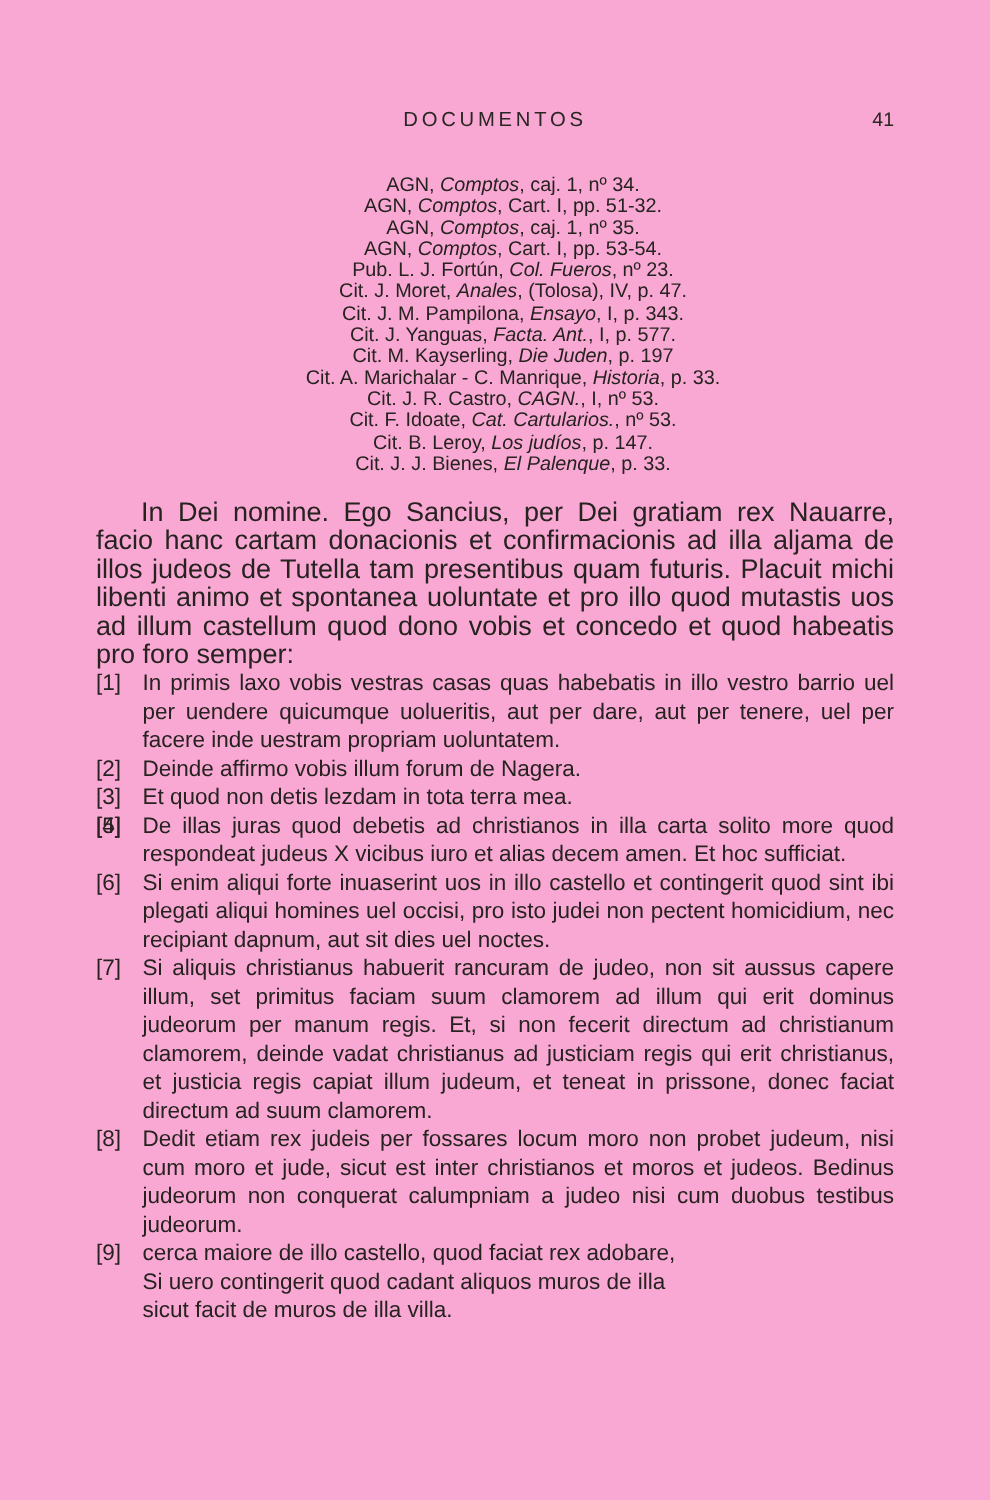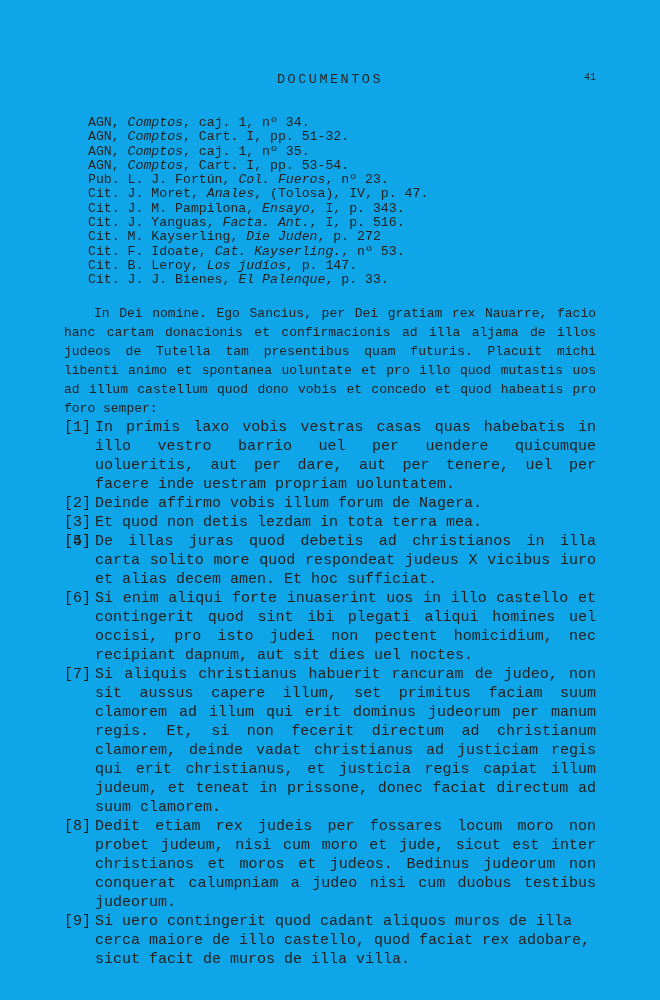--- a/index.html
+++ b/index.html
@@ -6,60 +6,61 @@
       margin: 0;
       padding: 0;
       background: #ffffff;
     }
     .page {
       position: relative;
       box-sizing: border-box;
       width: 660px;
       height: 1000px;
       padding: 72px 64px 0 64px;
-      background: #0ea5e9;
+      background: #f9a8d4;
       color: #26221f;
-      font-family: Liberation Mono, monospace;
+      font-family: Liberation Sans, sans-serif;
       overflow: hidden;
     }
     .header {
       position: relative;
       height: 16px;
       margin-bottom: 28px;
     }
     .running-title {
       position: absolute;
       left: 0;
       right: 0;
       text-align: center;
       font-size: 13.5px;
       letter-spacing: 2.5px;
       color: #2a2622;
     }
     .page-number {
       position: absolute;
       right: 0;
       top: 0;
-      font-size: 10px;
+      font-size: 13px;
       color: #2a2622;
     }
     .citations {
       margin-left: 24px;
       font-size: 13.2px;
       line-height: 14.3px;
     }
     .cite-line {
       white-space: nowrap;
+      text-align: center;
     }
     .it {
       font-style: italic;
     }
     .para {
       margin: 0;
-      font-size: 13px;
+      font-size: 18px;
       line-height: 19px;
       text-align: justify;
     }
     .opening {
       margin-top: 16px;
       text-indent: 30px;
     }
     .closing {
       text-indent: 30px;
     }
@@ -90,35 +91,37 @@
   </div>
 
   <div class="citations">
       <div class="cite-line"><span>AGN, </span><span class="it">Comptos</span><span>, caj. 1, nº 34.</span></div>
       <div class="cite-line"><span>AGN, </span><span class="it">Comptos</span><span>, Cart. I, pp. 51-32.</span></div>
       <div class="cite-line"><span>AGN, </span><span class="it">Comptos</span><span>, caj. 1, nº 35.</span></div>
       <div class="cite-line"><span>AGN, </span><span class="it">Comptos</span><span>, Cart. I, pp. 53-54.</span></div>
       <div class="cite-line"><span>Pub. L. J. Fortún, </span><span class="it">Col. Fueros</span><span>, nº 23.</span></div>
       <div class="cite-line"><span>Cit. J. Moret, </span><span class="it">Anales</span><span>, (Tolosa), IV, p. 47.</span></div>
       <div class="cite-line"><span>Cit. J. M. Pampilona, </span><span class="it">Ensayo</span><span>, I, p. 343.</span></div>
-      <div class="cite-line"><span>Cit. J. Yanguas, </span><span class="it">Facta. Ant.</span><span>, I, p. 516.</span></div>
-      <div class="cite-line"><span>Cit. M. Kayserling, </span><span class="it">Die Juden</span><span>, p. 272</span></div>
-      <div class="cite-line"><span>Cit. F. Idoate, </span><span class="it">Cat. Kayserling.</span><span>, nº 53.</span></div>
+      <div class="cite-line"><span>Cit. J. Yanguas, </span><span class="it">Facta. Ant.</span><span>, I, p. 577.</span></div>
+      <div class="cite-line"><span>Cit. M. Kayserling, </span><span class="it">Die Juden</span><span>, p. 197</span></div>
+      <div class="cite-line"><span>Cit. A. Marichalar - C. Manrique, </span><span class="it">Historia</span><span>, p. 33.</span></div>
+      <div class="cite-line"><span>Cit. J. R. Castro, </span><span class="it">CAGN.</span><span>, I, nº 53.</span></div>
+      <div class="cite-line"><span>Cit. F. Idoate, </span><span class="it">Cat. Cartularios.</span><span>, nº 53.</span></div>
       <div class="cite-line"><span>Cit. B. Leroy, </span><span class="it">Los judíos</span><span>, p. 147.</span></div>
       <div class="cite-line"><span>Cit. J. J. Bienes, </span><span class="it">El Palenque</span><span>, p. 33.</span></div>
     </div>
 
   <p class="para opening">In Dei nomine. Ego Sancius, per Dei gratiam rex Nauarre, facio hanc cartam donacionis et confirmacionis ad illa aljama de illos judeos de Tutella tam presentibus quam futuris. Placuit michi libenti animo et spontanea uoluntate et pro illo quod mutastis uos ad illum castellum quod dono vobis et concedo et quod habeatis pro foro semper:</p>
 
   <div class="clauses">
       <div class="clause"><span class="cnum">[1]</span><span>In primis laxo vobis vestras casas quas habebatis in illo vestro barrio uel per uendere quicumque uolueritis, aut per dare, aut per tenere, uel per facere inde uestram propriam uoluntatem.</span></div>
       <div class="clause"><span class="cnum">[2]</span><span>Deinde affirmo vobis illum forum de Nagera.</span></div>
       <div class="clause"><span class="cnum">[3]</span><span>Et quod non detis lezdam in tota terra mea.</span></div>
       <div class="clause"><span class="cnum">[4]</span></div>
       <div class="clause"><span class="cnum">[5]</span><span>De illas juras quod debetis ad christianos in illa carta solito more quod respondeat judeus X vicibus iuro et alias decem amen. Et hoc sufficiat.</span></div>
       <div class="clause"><span class="cnum">[6]</span><span>Si enim aliqui forte inuaserint uos in illo castello et contingerit quod sint ibi plegati aliqui homines uel occisi, pro isto judei non pectent homicidium, nec recipiant dapnum, aut sit dies uel noctes.</span></div>
       <div class="clause"><span class="cnum">[7]</span><span>Si aliquis christianus habuerit rancuram de judeo, non sit aussus capere illum, set primitus faciam suum clamorem ad illum qui erit dominus judeorum per manum regis. Et, si non fecerit directum ad christianum clamorem, deinde vadat christianus ad justiciam regis qui erit christianus, et justicia regis capiat illum judeum, et teneat in prissone, donec faciat directum ad suum clamorem.</span></div>
       <div class="clause"><span class="cnum">[8]</span><span>Dedit etiam rex judeis per fossares locum moro non probet judeum, nisi cum moro et jude, sicut est inter christianos et moros et judeos. Bedinus judeorum non conquerat calumpniam a judeo nisi cum duobus testibus judeorum.</span></div>
-      <div class="clause verse"><span class="cnum">[9]</span><span><div>Si uero contingerit quod cadant aliquos muros de illa</div><div>cerca maiore de illo castello, quod faciat rex adobare,</div><div>sicut facit de muros de illa villa.</div></span></div>
+      <div class="clause verse"><span class="cnum">[9]</span><span><div>cerca maiore de illo castello, quod faciat rex adobare,</div><div>Si uero contingerit quod cadant aliquos muros de illa</div><div>sicut facit de muros de illa villa.</div></span></div>
     </div>
 
 
 </div>
 
 </body></html>

